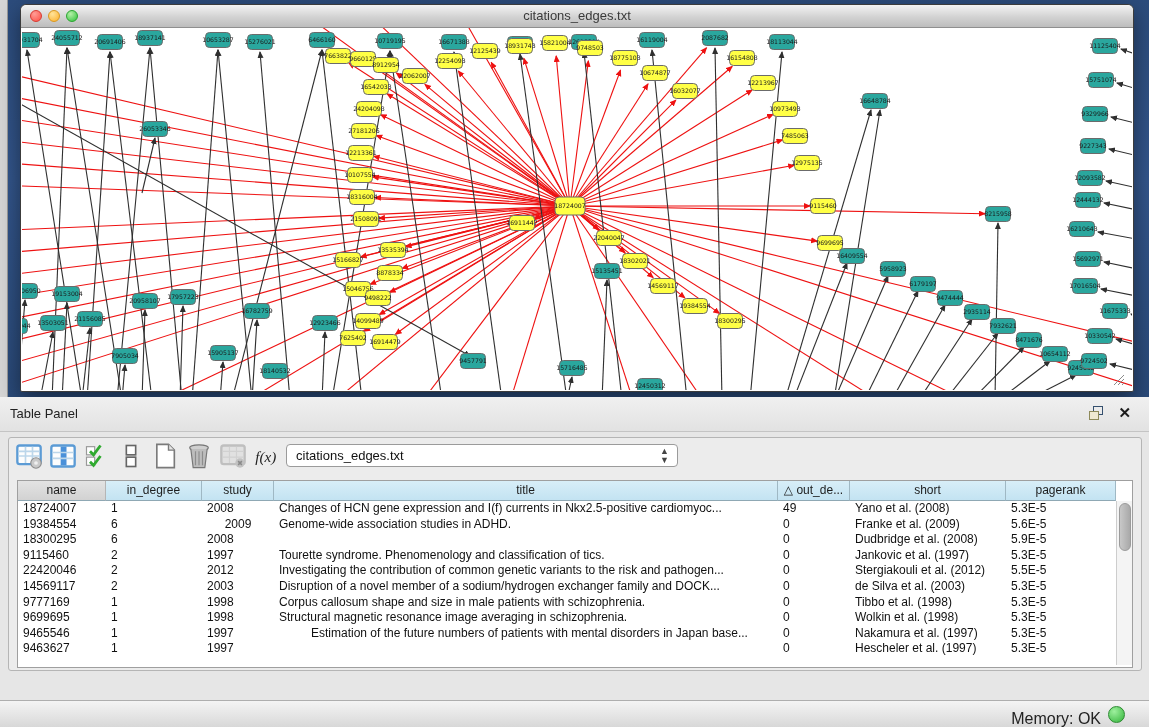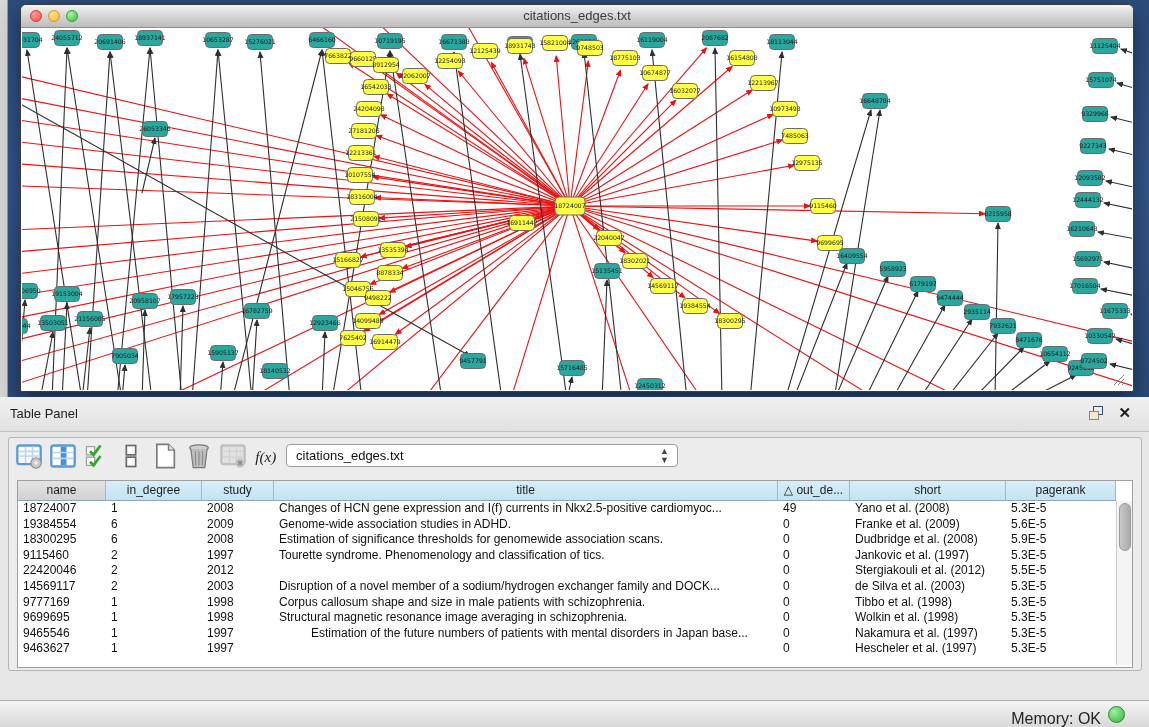--- a/index.html
+++ b/index.html
@@ -673,48 +673,48 @@
               <div class="td" style="left: 93px; width: 86px;">1</div>
               <div class="td" style="left: 189px; width: 62px;">2008</div>
               <div class="td" style="left: 261px; width: 494px;">Changes of HCN gene expression and I(f) currents in Nkx2.5-positive cardiomyoc...</div>
               <div class="td" style="left: 765px; width: 62px;">49</div>
               <div class="td" style="left: 837px; width: 146px;">Yano et al. (2008)</div>
               <div class="td" style="left: 993px; width: 100px;">5.3E-5</div>
             </div>
             <div class="tr">
               <div class="td" style="left: 5px; width: 78px;">19384554</div>
               <div class="td" style="left: 93px; width: 86px;">6</div>
-              <div class="td" style="left: 189px; width: 62px;">2009</div>
+              <div class="td" style="left: 189px; width: 62px; text-align: center;">2009</div>
               <div class="td" style="left: 261px; width: 494px;">Genome-wide association studies in ADHD.</div>
               <div class="td" style="left: 765px; width: 62px;">0</div>
               <div class="td" style="left: 837px; width: 146px;">Franke et al. (2009)</div>
               <div class="td" style="left: 993px; width: 100px;">5.6E-5</div>
             </div>
             <div class="tr">
               <div class="td" style="left: 5px; width: 78px;">18300295</div>
               <div class="td" style="left: 93px; width: 86px;">6</div>
               <div class="td" style="left: 189px; width: 62px;">2008</div>
-              <div class="td" style="left: 261px; width: 494px;">Estimation of significance thresholds for genomewide association scans.</div>
               <div class="td" style="left: 765px; width: 62px;">0</div>
               <div class="td" style="left: 837px; width: 146px;">Dudbridge et al. (2008)</div>
               <div class="td" style="left: 993px; width: 100px;">5.9E-5</div>
             </div>
             <div class="tr">
               <div class="td" style="left: 5px; width: 78px;">9115460</div>
               <div class="td" style="left: 93px; width: 86px;">2</div>
               <div class="td" style="left: 189px; width: 62px;">1997</div>
               <div class="td" style="left: 261px; width: 494px;">Tourette syndrome. Phenomenology and classification of tics.</div>
               <div class="td" style="left: 765px; width: 62px;">0</div>
               <div class="td" style="left: 837px; width: 146px;">Jankovic et al. (1997)</div>
               <div class="td" style="left: 993px; width: 100px;">5.3E-5</div>
             </div>
             <div class="tr">
               <div class="td" style="left: 5px; width: 78px;">22420046</div>
               <div class="td" style="left: 93px; width: 86px;">2</div>
               <div class="td" style="left: 189px; width: 62px;">2012</div>
+              <div class="td" style="left: 261px; width: 494px;">Investigating the contribution of common genetic variants to the risk and pathogen...</div>
               <div class="td" style="left: 765px; width: 62px;">0</div>
               <div class="td" style="left: 837px; width: 146px;">Stergiakouli et al. (2012)</div>
               <div class="td" style="left: 993px; width: 100px;">5.5E-5</div>
             </div>
             <div class="tr">
               <div class="td" style="left: 5px; width: 78px;">14569117</div>
               <div class="td" style="left: 93px; width: 86px;">2</div>
               <div class="td" style="left: 189px; width: 62px;">2003</div>
               <div class="td" style="left: 261px; width: 494px;">Disruption of a novel member of a sodium/hydrogen exchanger family and DOCK...</div>
               <div class="td" style="left: 765px; width: 62px;">0</div>

